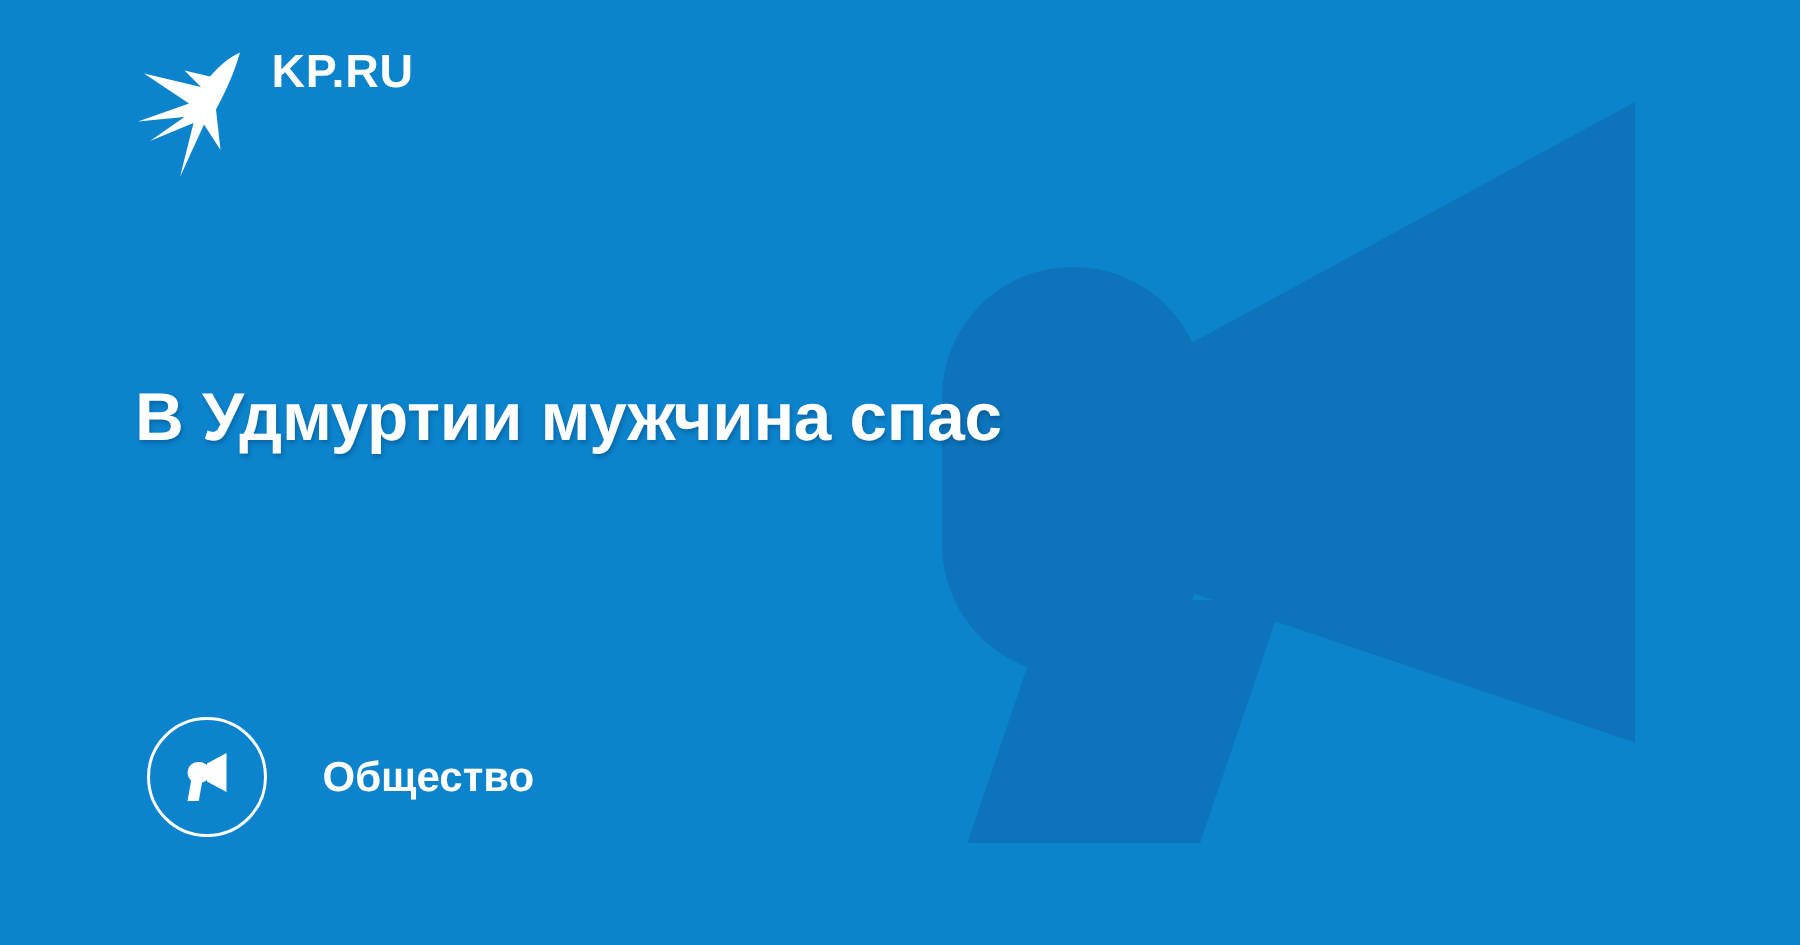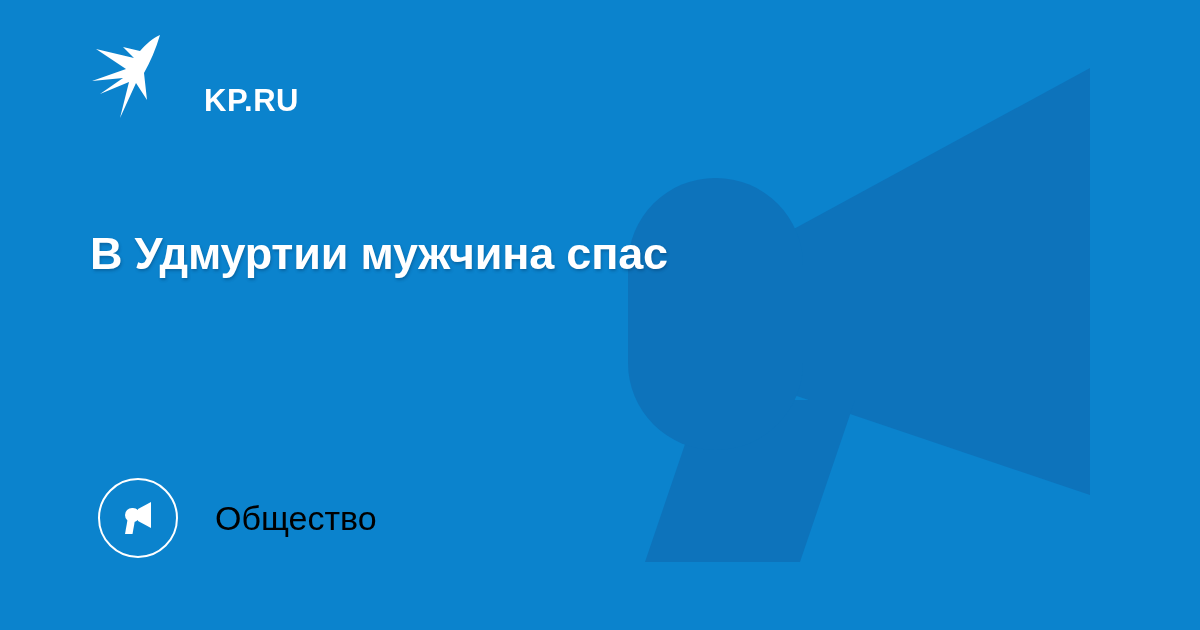--- a/index.html
+++ b/index.html
@@ -33,22 +33,22 @@
     height:630px;
     pointer-events:none;
   }
 
   
   .header {
     position:absolute;
     left:90px;
     top:32px;
     display:flex;
-    align-items:flex-end;
-    gap:36px;
+    align-items:flex-start;
+    gap:13px;
     z-index:3;
   }
 
   .logo-bird {
     width:78px;
     height:86px;
     display:block;
     flex:none;
   }
 
@@ -70,21 +70,21 @@
     width:800px;
     z-index:3;
     color:#ffffff;
     font-size:45px;
     font-weight:bold;
     line-height:1.40;
     letter-spacing:-0.2px;
     text-shadow:1px 2px 3px rgba(0,40,75,0.30);
   }
 
-  .headline-line { display:block; white-space:nowrap; }
+  .headline-line { display:block; white-space:nowrap;margin-top:24px; }
 
   
   .category {
     position:absolute;
     left:98px;
     top:478px;
     display:flex;
     align-items:center;
     gap:37px;
     z-index:3;
@@ -97,23 +97,23 @@
     border:2px solid #ffffff;
     display:flex;
     align-items:center;
     justify-content:center;
     flex:none;
   }
 
   .category-circle svg { display:block; }
 
   .category-label {
-    color:#000000;
-    font-size:34px;
-    font-weight:normal;
+    color:#ffffff;
+    font-size:28px;
+    font-weight:bold;
     line-height:1;
     white-space:nowrap;
   }
 </style>
 </head>
 <body>
 
 <div class="card">
 
   <svg class="watermark" viewBox="0 0 1200 630" preserveAspectRatio="none" aria-hidden="true">

